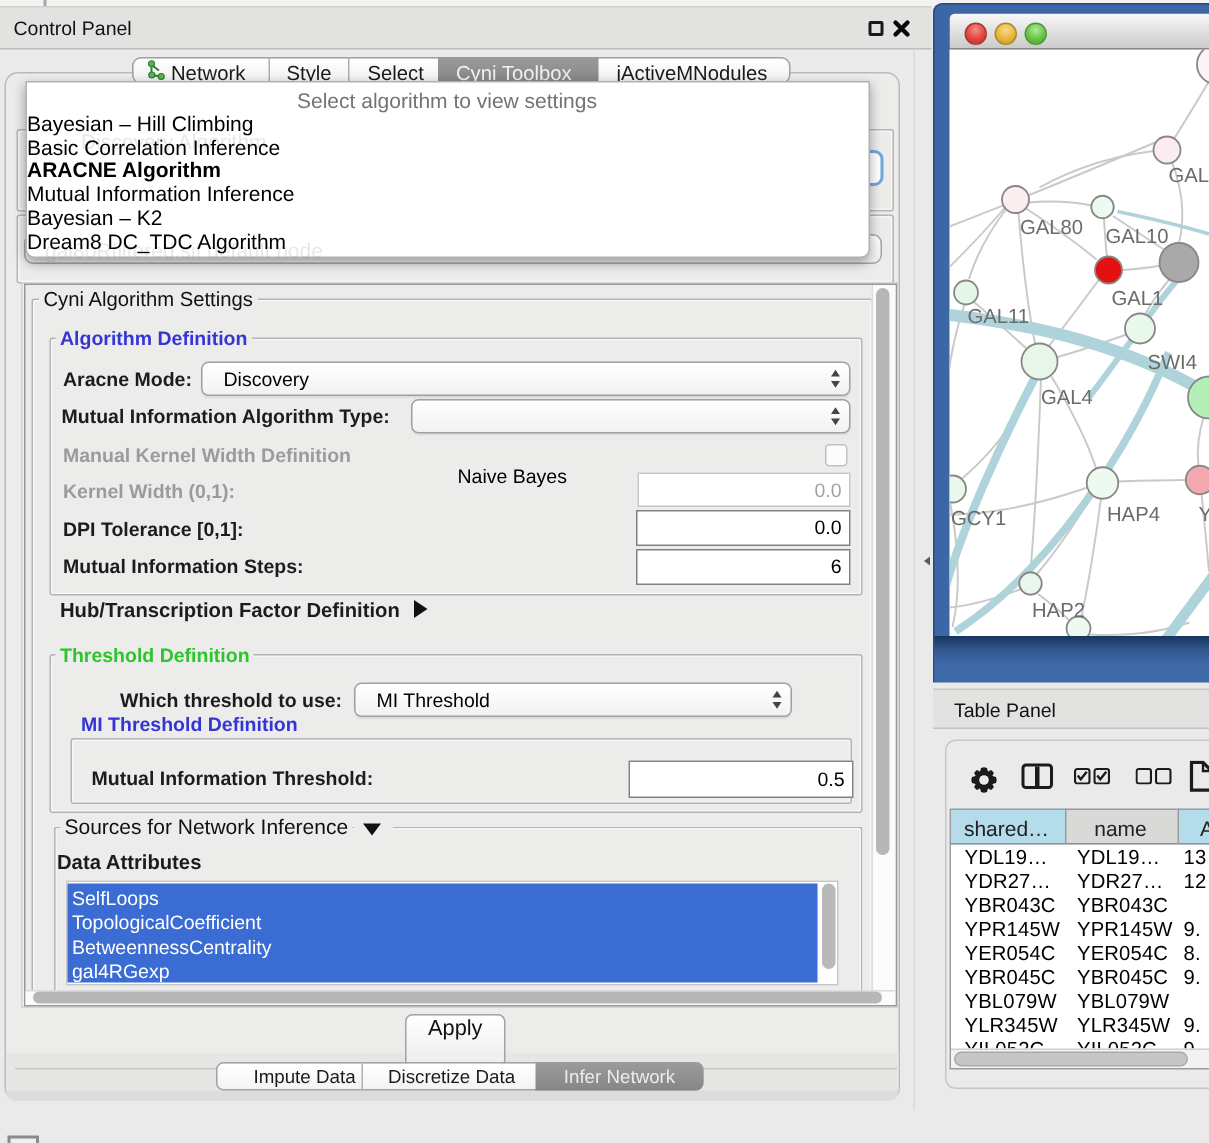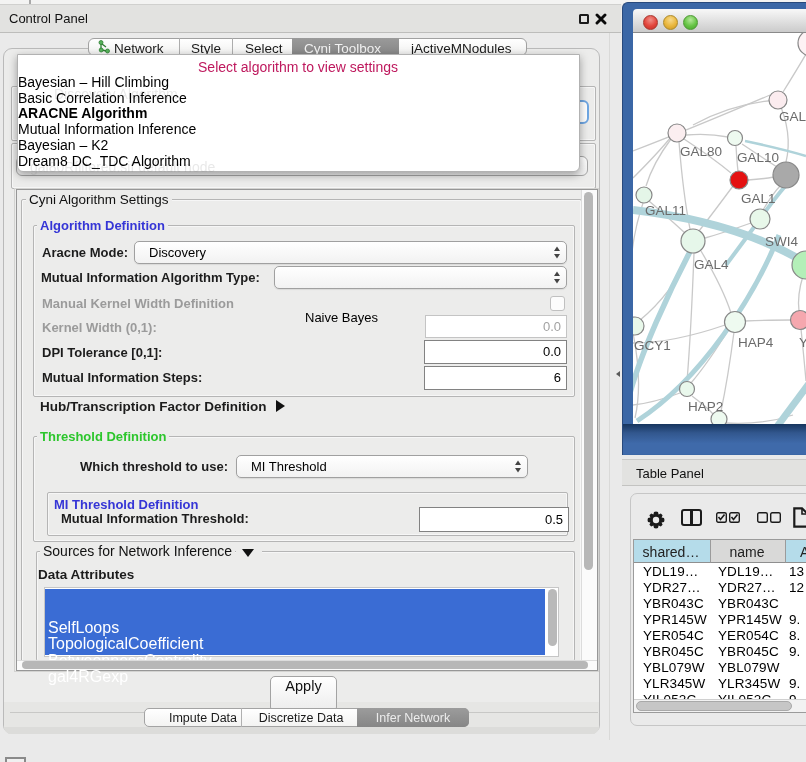--- a/index.html
+++ b/index.html
@@ -14,21 +14,21 @@
   font-size:13px;color:#000;text-align:right;line-height:21px;padding-right:5px;}
 .combo{position:absolute;background:linear-gradient(#ffffff,#f2f2f2);
   border:1px solid #a0a0a0;border-radius:5px;font-size:13px;color:#000;
   box-shadow:0 1px 1px rgba(0,0,0,0.08);}
 .combo span.t{position:absolute;left:14px;top:3px;}
 .carr{position:absolute;right:5px;top:4px;width:8px;height:13px;}
 .grp{position:absolute;border:1px solid #b5b5b5;border-radius:2px;
   box-shadow:inset 0 0 0 1px rgba(255,255,255,0.55);}
 .gtitle{position:absolute;background:#ececeb;padding:0 3px;font-size:13px;
   white-space:nowrap;line-height:13px;}
-.seltext{color:#fff;font-size:16px;white-space:nowrap;margin-top:28px;}
+.seltext{color:#fff;font-size:13px;white-space:nowrap;}
 </style>
 </head>
 <body>
 
 <div class="abs" style="left:0;top:0;width:806px;height:4px;background:#f3f3f2;"></div>
 <div class="abs" style="left:29px;top:0;width:2px;height:5px;background:#a8a8a8;"></div>
 
 <div class="abs" style="left:0;top:4px;width:621px;height:29px;background:#e2e2e0;
   border-top:1px solid #d0d0ce;border-bottom:1px solid #bdbdbb;box-sizing:border-box;"></div>
 <div class="abs" style="left:9px;top:11px;font-size:13px;color:#111;">Control Panel</div>
@@ -115,21 +115,21 @@
 <div class="lbl" style="left:80px;top:459px;">Which threshold to use:</div>
 <div class="combo" style="left:236px;top:455px;width:290px;height:21px;">
   <span class="t">MI Threshold</span>
   <svg class="carr" viewBox="0 0 8 13">
       <path d="M4,0.5 L7,5 L1,5 Z" fill="#444"></path>
       <path d="M4,12.5 L7,8 L1,8 Z" fill="#444"></path>
     </svg>
 </div>
 
 <div class="grp" style="left:47px;top:492px;width:519px;height:42px;"></div>
-<div class="gtitle b" style="left:51px;top:498px;color:#3535d6;">MI Threshold Definition</div>
+<div class="gtitle b" style="left:51px;top:476px;color:#3535d6;">MI Threshold Definition</div>
 <div class="lbl" style="left:61px;top:511px;">Mutual Information Threshold:</div>
 <div class="fld" style="left:419px;top:507px;width:143px;height:23px;line-height:23px;">0.5</div>
 
 <div class="grp" style="left:36px;top:551px;width:537px;height:109px;border-bottom:none;"></div>
 <div class="gtitle" style="left:40px;top:545px;color:#111;font-size:14px;">Sources for Network Inference</div>
 <div class="abs" style="left:236px;top:546px;width:26px;height:11px;background:#ececeb;"></div>
 <div class="abs" style="left:242px;top:549px;width:0;height:0;border-top:8px solid #111;
   border-left:6.5px solid transparent;border-right:6.5px solid transparent;"></div>
 <div class="lbl" style="left:38px;top:567px;font-size:13.5px;">Data Attributes</div>
 
@@ -165,21 +165,21 @@
 <div class="abs" style="left:5px;top:757px;width:17px;height:10px;border:2px solid #8a8a8a;background:#f0f0f0;"></div>
 <div class="abs" style="left:609px;top:33px;width:1px;height:707px;background:#d9d9d8;"></div>
 <div class="abs" style="left:616px;top:371px;width:0;height:0;border-right:4px solid #5a5a5a;
   border-top:3.5px solid transparent;border-bottom:3.5px solid transparent;"></div>
 
 <div class="abs" style="left:17px;top:54px;width:563px;height:118px;background:#fff;
   border:1px solid #b2b2b2;border-radius:0 0 6px 6px;box-sizing:border-box;
   box-shadow:0 3px 8px rgba(0,0,0,0.35);"></div>
 <div class="abs" style="left:54px;top:86px;font-size:14px;color:rgba(130,130,130,0.18);white-space:nowrap;">Discovery Algorithm</div>
 <div class="abs" style="left:30px;top:159px;font-size:14px;color:rgba(130,130,130,0.18);white-space:nowrap;">gal80Rfiltered.sif default node</div>
-<div class="abs" style="left:298px;top:59px;transform:translateX(-50%);font-size:14px;color:#be185d;white-space:nowrap;">Select algorithm to view settings</div>
+<div class="abs" style="left:298px;top:59px;transform:translateX(-50%);font-size:14px;color:#737373;white-space:nowrap;">Select algorithm to view settings</div>
 <div class="abs" style="left:18px;top:75px;font-size:14px;color:#000;line-height:15.7px;white-space:nowrap;">
 Bayesian – Hill Climbing<br>
 Basic Correlation Inference<br>
 <span class="b">ARACNE Algorithm</span><br>
 Mutual Information Inference<br>
 Bayesian – K2<br>
 Dream8 DC_TDC Algorithm
 </div>
 
 <div class="abs" style="left:622px;top:2px;width:184px;height:453px;background:#3b67a6;

